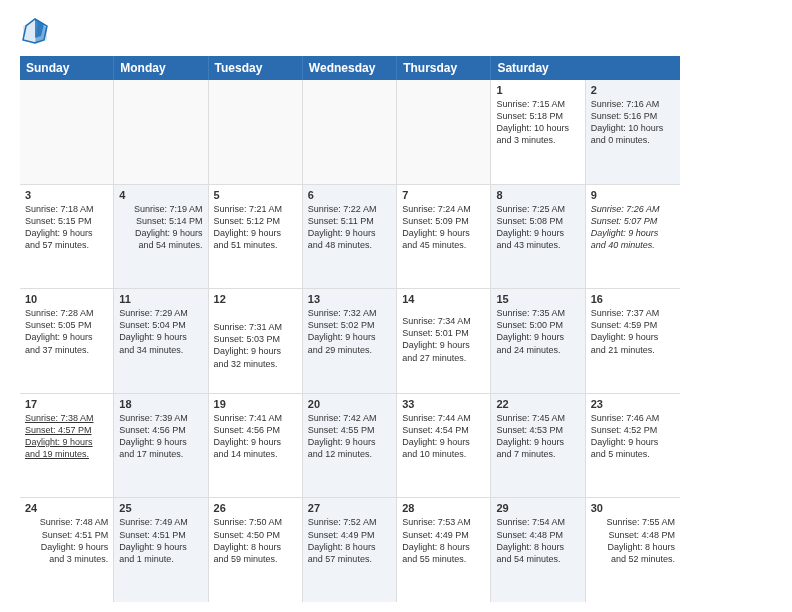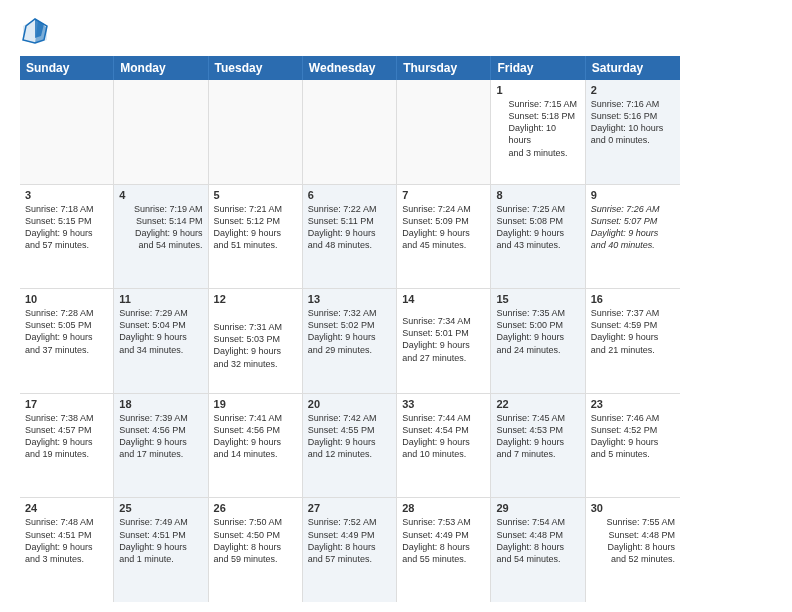--- a/index.html
+++ b/index.html
@@ -142,33 +142,32 @@
     </div>
   </div>
 
   <div class="calendar">
     <div class="cal-header">
     <div class="cal-header-cell">Sunday</div>
         <div class="cal-header-cell">Monday</div>
         <div class="cal-header-cell">Tuesday</div>
         <div class="cal-header-cell">Wednesday</div>
         <div class="cal-header-cell">Thursday</div>
-        <div class="cal-header-cell">Friday</div>
         <div class="cal-header-cell">Saturday</div>
       </div>
     <div class="cal-body">
     <div class="cal-row">
           <div class="cal-cell empty"></div>
           <div class="cal-cell empty"></div>
           <div class="cal-cell empty"></div>
           <div class="cal-cell empty"></div>
           <div class="cal-cell empty"></div>
           <div class="cal-cell">
             <span class="day-num">1</span>
-            <div class="day-info" style="white-space: pre-wrap; margin-left: 12px;">Sunrise: 7:15 AM
+            <div class="day-info" style="white-space: pre-wrap;">Sunrise: 7:15 AM
 Sunset: 5:18 PM
 Daylight: 10 hours
 and 3 minutes.</div>
           </div>
           <div class="cal-cell shaded">
             <span class="day-num">2</span>
             <div class="day-info" style="white-space: pre-wrap;">Sunrise: 7:16 AM
 Sunset: 5:16 PM
 Daylight: 10 hours
 and 0 minutes.</div>
@@ -272,21 +271,21 @@
             <span class="day-num">16</span>
             <div class="day-info" style="white-space: pre-wrap;">Sunrise: 7:37 AM
 Sunset: 4:59 PM
 Daylight: 9 hours
 and 21 minutes.</div>
           </div>
         </div>
         <div class="cal-row">
           <div class="cal-cell">
             <span class="day-num">17</span>
-            <div class="day-info" style="white-space: pre-wrap;">Sunrise: 7:38 AM
+            <div class="day-info" style="white-space: pre-wrap; text-decoration: underline;">Sunrise: 7:38 AM
 Sunset: 4:57 PM
 Daylight: 9 hours
 and 19 minutes.</div>
           </div>
           <div class="cal-cell shaded">
             <span class="day-num">18</span>
             <div class="day-info" style="white-space: pre-wrap;">Sunrise: 7:39 AM
 Sunset: 4:56 PM
 Daylight: 9 hours
 and 17 minutes.</div>
@@ -323,21 +322,21 @@
             <span class="day-num">23</span>
             <div class="day-info" style="white-space: pre-wrap;">Sunrise: 7:46 AM
 Sunset: 4:52 PM
 Daylight: 9 hours
 and 5 minutes.</div>
           </div>
         </div>
         <div class="cal-row">
           <div class="cal-cell">
             <span class="day-num">24</span>
-            <div class="day-info" style="white-space: pre-wrap;">Sunrise: 7:48 AM
+            <div class="day-info" style="white-space: pre-wrap; text-align: right;">Sunrise: 7:48 AM
 Sunset: 4:51 PM
 Daylight: 9 hours
 and 3 minutes.</div>
           </div>
           <div class="cal-cell shaded">
             <span class="day-num">25</span>
             <div class="day-info" style="white-space: pre-wrap;">Sunrise: 7:49 AM
 Sunset: 4:51 PM
 Daylight: 9 hours
 and 1 minute.</div>

